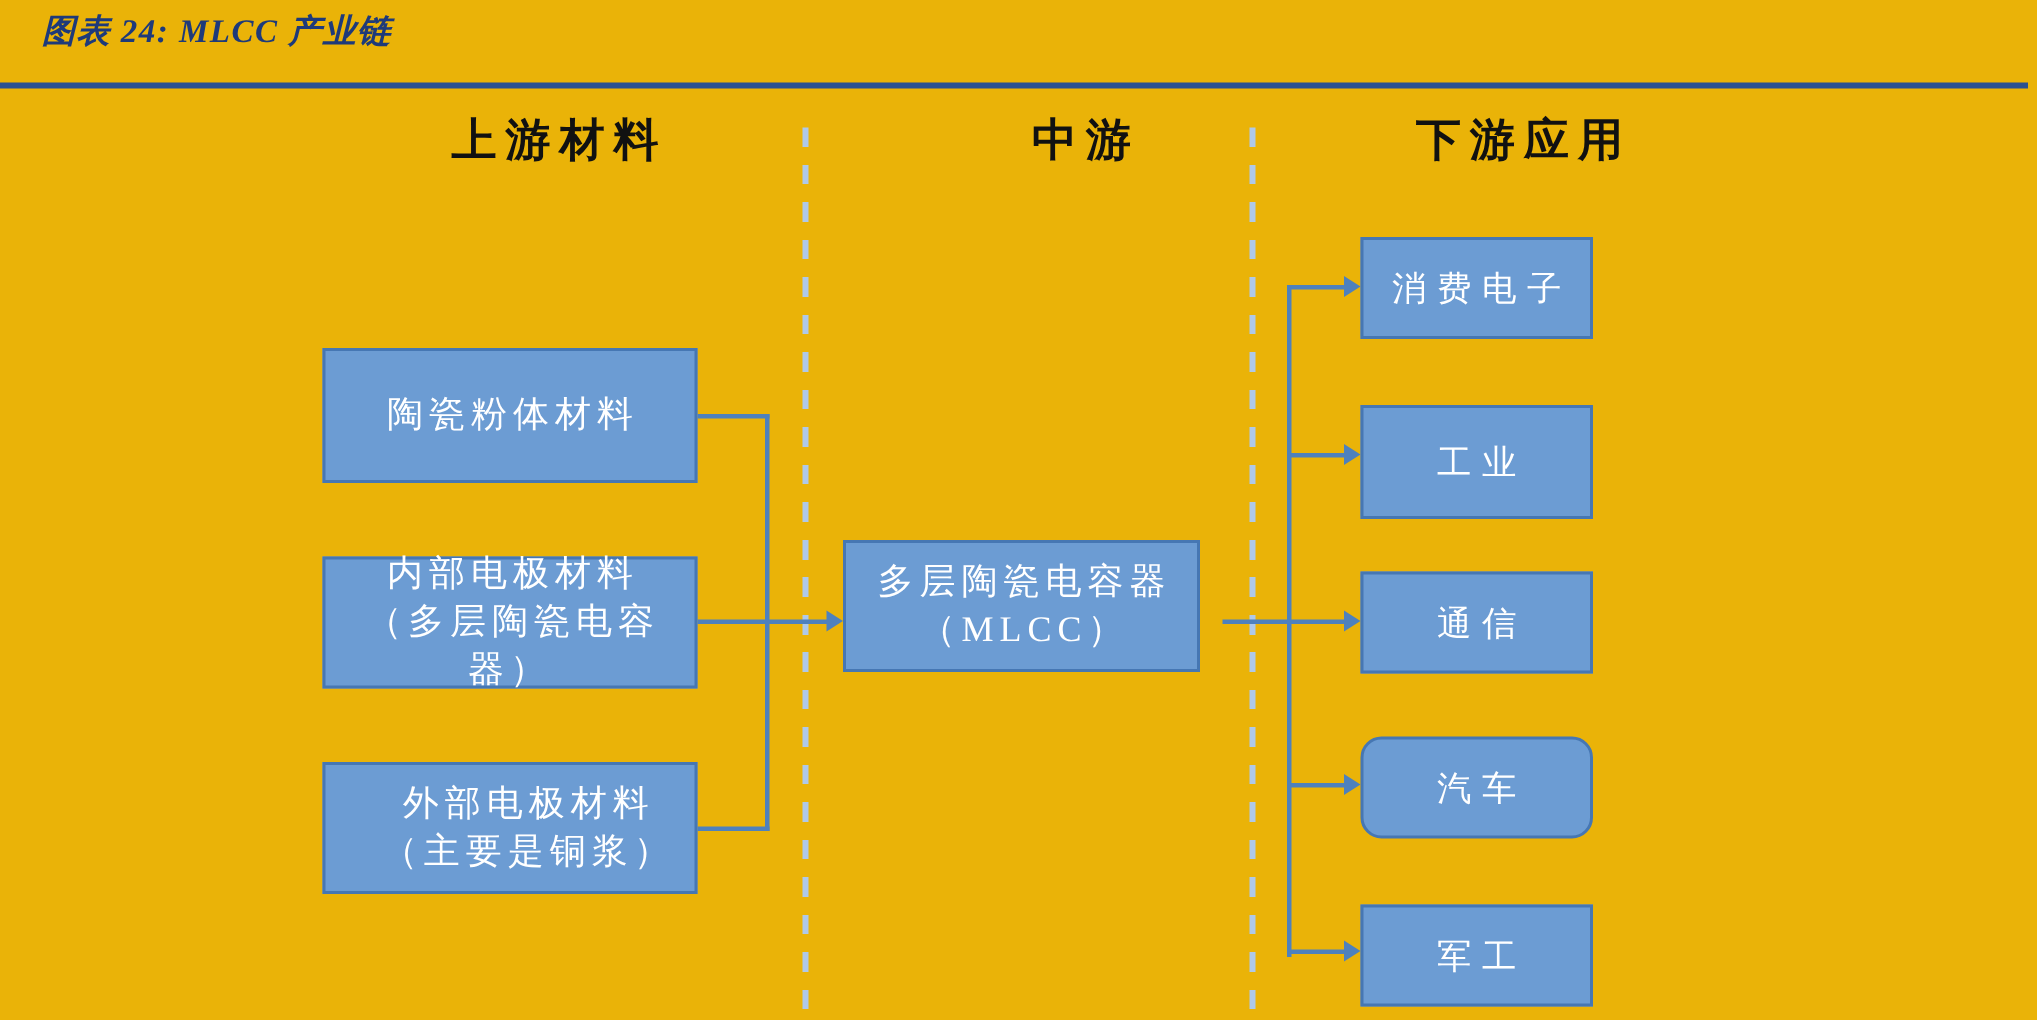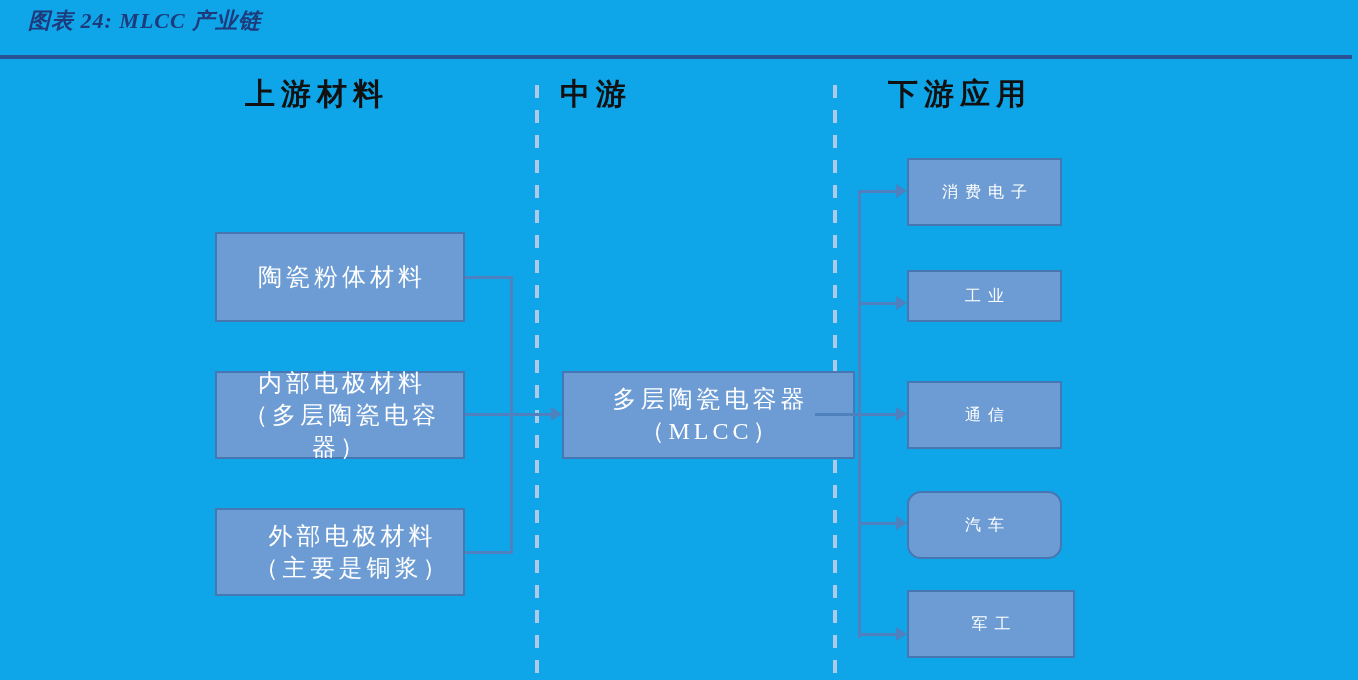--- a/index.html
+++ b/index.html
@@ -1,50 +1,50 @@
 <!DOCTYPE html>
 <html><head>
 <meta charset="utf-8">
 <style>
   html,body{margin:0;padding:0;background:#ffffff;}
   #stage{
     position:relative;
     width:1358px;height:680px;
-    background:#0ea5e9;
+    background:#eab308;
     font-family:"Liberation Serif","DejaVu Serif",serif;
     overflow:hidden;
   }
   .fig-title{
     position:absolute;left:28px;top:6px;
     font-size:22px;font-weight:bold;font-style:italic;
     color:#1E3A7A;letter-spacing:1px;
   }
   .title-rule{
     position:absolute;left:0;top:55px;width:1352px;height:4px;
     background:#2A5192;
   }
   .col-header{
     position:absolute;top:76px;height:36px;
     font-size:30px;font-weight:bold;color:#111111;
-    text-align:left;letter-spacing:6px;line-height:36px;
+    text-align:right;letter-spacing:6px;line-height:36px;
   }
   .divider{
     position:absolute;top:85px;height:588px;width:4px;
     background:repeating-linear-gradient(to bottom,#AFC9E9 0 13px,transparent 13px 25px);
   }
   .node{
     position:absolute;
     background:#6C9CD3;border:2px solid #4677B3;
     color:#ffffff;display:flex;flex-direction:column;
     align-items:center;justify-content:center;
     text-align:center;box-sizing:border-box;
     letter-spacing:4px;text-indent:4px;
   }
   .node.big{font-size:24px;line-height:32px;}
-  .node.small{font-size:16px;letter-spacing:7px;text-indent:7px;}
+  .node.small{font-size:23px;letter-spacing:7px;text-indent:7px;}
   .line{position:absolute;background:#4E81BD;}
   .arrow{
     position:absolute;width:0;height:0;
     border-top:7px solid transparent;
     border-bottom:7px solid transparent;
     border-left:11px solid #4E81BD;
   }
 </style>
 </head>
 <body>
@@ -66,38 +66,38 @@
   </div>
   <div class="node big" style="left:215px;top:371px;width:250px;height:88px;text-align:center;">
     <span>内部电极材料</span>
     <span>（多层陶瓷电容器）</span>
   </div>
   <div class="node big" style="left:215px;top:508px;width:250px;height:88px;padding-left:21px;">
     <span>外部电极材料</span>
     <span>（主要是铜浆）</span>
   </div>
 
-  <div class="node big" style="left:562px;top:371px;width:293px;height:88px;">
+  <div class="node big" style="left:562px;top:360px;width:238px;height:88px;">
     <span>多层陶瓷电容器</span>
     <span>（MLCC）</span>
   </div>
 
   <div class="node small" style="left:907px;top:158px;width:155px;height:68px;">
     <span>消费电子</span>
   </div>
-  <div class="node small" style="left:907px;top:270px;width:155px;height:52px;">
+  <div class="node small" style="left:907px;top:270px;width:155px;height:76px;">
     <span>工业</span>
   </div>
   <div class="node small" style="left:907px;top:381px;width:155px;height:68px;">
     <span>通信</span>
   </div>
   <div class="node small" style="left:907px;top:491px;width:155px;height:68px;border-radius:14px;">
     <span>汽车</span>
   </div>
-  <div class="node small" style="left:907px;top:590px;width:168px;height:68px;">
+  <div class="node small" style="left:907px;top:603px;width:155px;height:68px;">
     <span>军工</span>
   </div>
 
   <div class="line" style="left:465px;top:276px;width:48px;height:3px;"></div>
   <div class="line" style="left:465px;top:551px;width:48px;height:3px;"></div>
   <div class="line" style="left:510px;top:276px;width:3px;height:278px;"></div>
   <div class="line" style="left:465px;top:413px;width:88px;height:3px;"></div>
   <div class="arrow" style="left:551px;top:407px;"></div>
 
   <div class="line" style="left:815px;top:413px;width:82px;height:3px;"></div>

